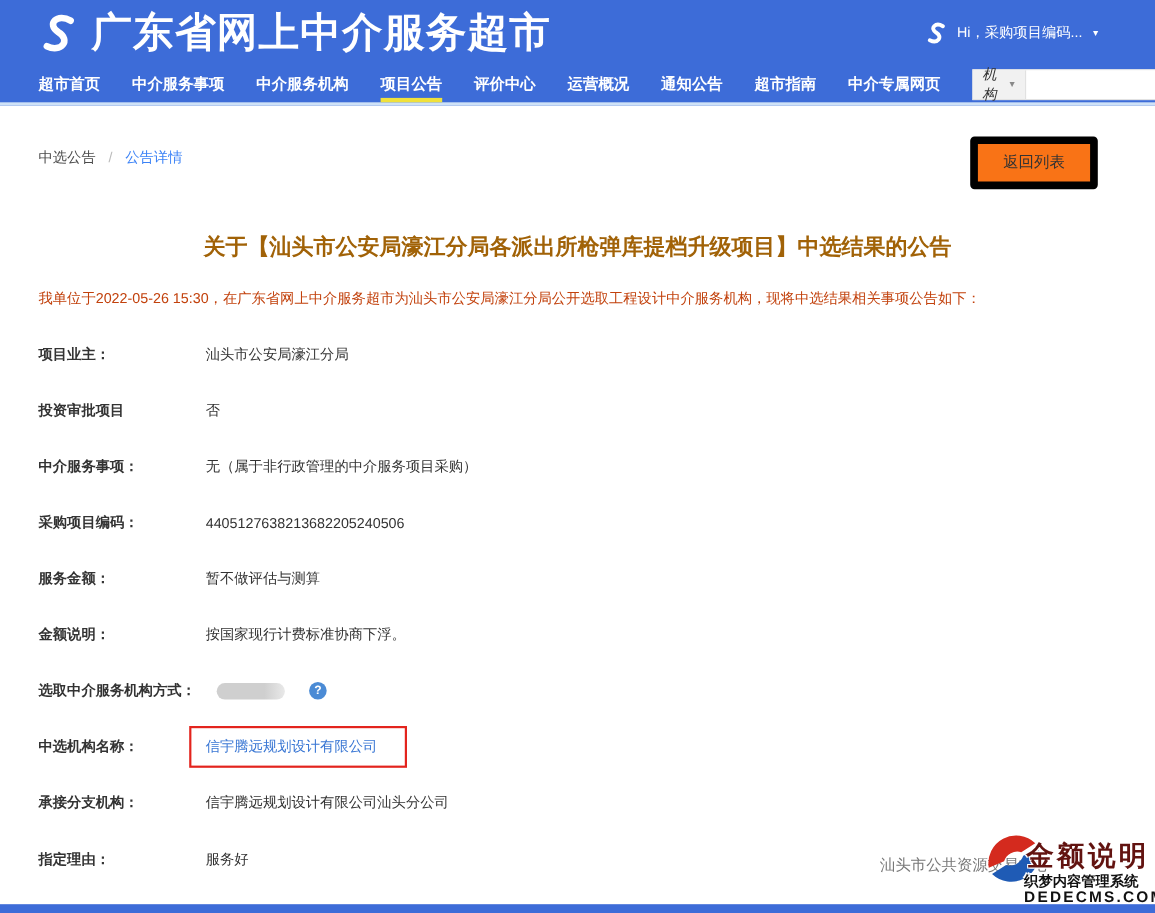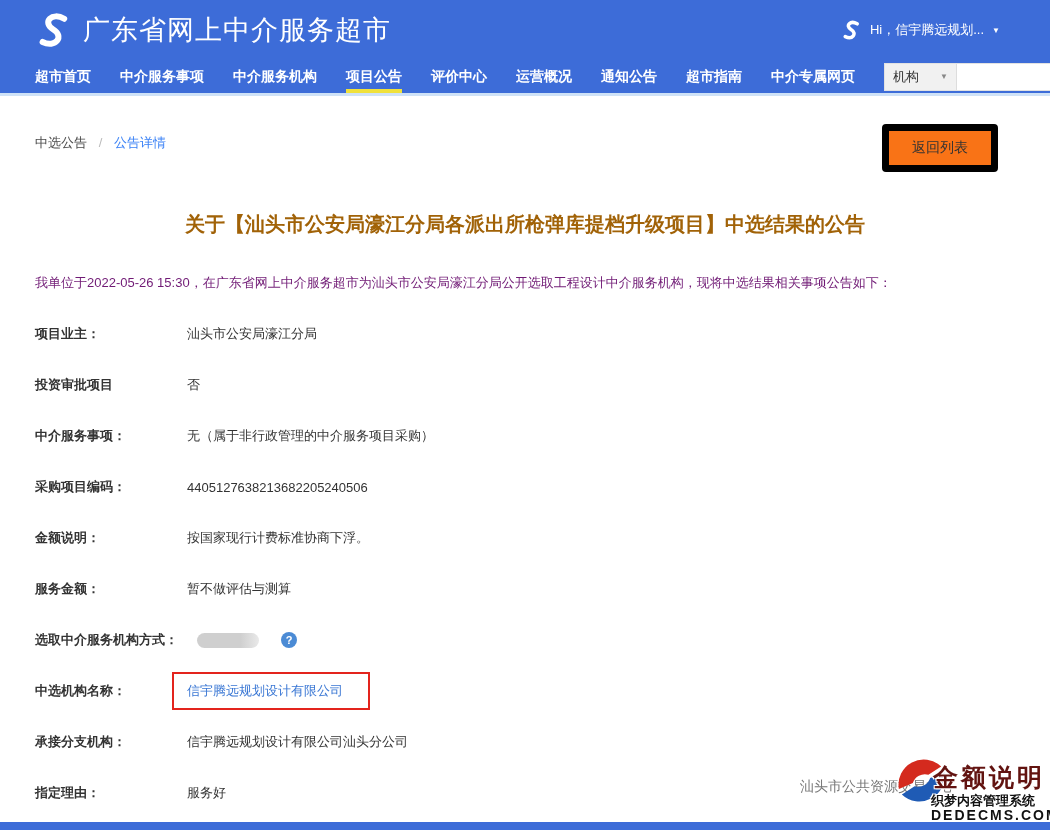--- a/index.html
+++ b/index.html
@@ -5,46 +5,46 @@
   * { margin:0; padding:0; box-sizing:border-box; }
   html,body { background:#fff; }
   body { font-family:"Liberation Sans","DejaVu Sans",sans-serif; }
   .page { position:relative; width:1050px; height:830px; background:#fff; overflow:hidden; }
 
   
   .topbar { background:#3d6cd8; }
   .topbar-inner { height:60px; display:flex; align-items:center; padding:0 50px 0 33px; }
   .logo-s { width:40px; height:40px; flex:0 0 auto; }
   .logo-s.small { width:22px; height:22px; }
-  .site-title { color:#fff; font-size:27px; font-weight:normal; margin-left:10px; letter-spacing:1px; }
+  .site-title { color:#fff; font-size:37px; font-weight:bold; margin-left:10px; letter-spacing:1px; }
   .user-area { margin-left:auto; display:flex; align-items:center; gap:8px; color:#fff; font-size:13px; cursor:pointer; }
   .caret { font-size:8px; color:#fff; }
   .caret.dark { color:#888; }
 
   
   .navbar { height:33px; display:flex; align-items:stretch; padding:0 50px 0 35px; position:relative; }
   .nav-items { display:flex; align-items:stretch; }
   .nav-item { display:flex; align-items:center; color:#fff; font-size:14px; font-weight:600; margin-right:29px; position:relative; cursor:pointer; text-decoration:none; white-space:nowrap; }
   .nav-item.active::after { content:""; position:absolute; left:0; right:0; bottom:0; height:4px; background:#f0e13c; }
   .nav-strip { height:3px; background:#cfe2f7; }
 
   .search-box { margin-left:auto; align-self:center; display:flex; align-items:stretch; height:28px; border:1px solid #e2e2e2; background:#fff; }
-  .search-cat { width:72px; background:#f1f1f1; display:flex; align-items:center; justify-content:space-between; padding:0 8px; font-size:13px; color:#333; cursor:pointer; border-right:1px solid #ddd; }
+  .search-cat { width:48px; background:#f1f1f1; display:flex; align-items:center; justify-content:space-between; padding:0 8px; font-size:13px; color:#333; cursor:pointer; border-right:1px solid #ddd;font-style:italic; }
   .search-input { width:118px; border:none; outline:none; font-size:13px; padding:0 6px; }
 
   
   .crumb-row { display:flex; align-items:flex-start; justify-content:space-between; padding:28px 52px 0 35px; }
   .breadcrumb { font-size:13px; padding-top:10px; }
   .crumb-parent { color:#4a4a4a; cursor:pointer; }
   .crumb-sep { color:#bbb; margin:0 8px; }
   .crumb-current { color:#3b82f6; }
   .back-btn { background:#f97316; border:7px solid #000000; border-radius:4px; font-size:14px; color:#333; padding:8px 23px; cursor:pointer; font-family:inherit; }
 
   .doc-title { text-align:center; font-size:20px; font-weight:bold; color:#a16207; margin-top:39px; }
-  .intro { font-size:13px; color:#701a75; margin-top:36px; padding:0 35px; }
+  .intro { font-size:13px; color:#c2410c; margin-top:24px; padding:0 35px; }
 
   .fields { padding:0 35px; }
   .field-row { margin-top:33px; font-size:13px; display:flex; align-items:center; min-height:16px;gap:19px; }
   .field-label { font-weight:bold; color:#333; min-width:133px; flex:0 0 auto; }
   .field-value { color:#333; }
   a.link { color:#3a77d4; text-decoration:none; cursor:pointer; }
   a.link.hl { display:inline-block; border:2px solid #e3241d; padding:8px 25px 8px 13px; margin:-11px 0 -11px -15px; }
 
   .redacted { display:inline-block; width:62px; height:15px; border-radius:8px; vertical-align:middle;
               background:linear-gradient(90deg,#cfcfcf 0%,#cfcfcf 70%,#e9e9e9 100%); }
@@ -72,21 +72,21 @@
   <header class="topbar">
     <div class="topbar-inner">
       <svg class="logo-s" viewBox="0 0 100 100">
         <path d="M78,22 C48,4 22,30 50,48 C80,66 56,96 24,80" stroke="#fff" stroke-width="15" fill="none" stroke-linecap="round"></path>
       </svg>
       <h1 class="site-title">广东省网上中介服务超市</h1>
       <div class="user-area">
         <svg class="logo-s small" viewBox="0 0 100 100">
           <path d="M78,22 C48,4 22,30 50,48 C80,66 56,96 24,80" stroke="#fff" stroke-width="16" fill="none" stroke-linecap="round"></path>
         </svg>
-        <span>Hi，信宇腾远规划...</span>
+        <span>Hi，采购项目编码...</span>
         <span class="caret">▼</span>
       </div>
     </div>
     <nav class="navbar">
       <div class="nav-items" id="nav-items">
           <a class="nav-item">超市首页</a>
           <a class="nav-item">中介服务事项</a>
           <a class="nav-item">中介服务机构</a>
           <a class="nav-item active">项目公告</a>
           <a class="nav-item">评价中心</a>
@@ -131,26 +131,26 @@
   </div>
         <div class="field-row">
     <span class="field-label">中介服务事项：</span>
     <span class="field-value">无（属于非行政管理的中介服务项目采购）</span>
   </div>
         <div class="field-row">
     <span class="field-label">采购项目编码：</span>
     <span class="field-value">4405127638213682205240506</span>
   </div>
         <div class="field-row">
+    <span class="field-label">服务金额：</span>
+    <span class="field-value">暂不做评估与测算</span>
+  </div>
+        <div class="field-row">
     <span class="field-label">金额说明：</span>
     <span class="field-value">按国家现行计费标准协商下浮。</span>
-  </div>
-        <div class="field-row">
-    <span class="field-label">服务金额：</span>
-    <span class="field-value">暂不做评估与测算</span>
   </div>
         <div class="field-row">
     <span class="field-label">选取中介服务机构方式：</span>
     <span class="field-value"><span class="redacted"></span><span class="help-icon">?</span></span>
   </div>
         <div class="field-row">
     <span class="field-label">中选机构名称：</span>
     <span class="field-value"><a class="link hl">信宇腾远规划设计有限公司</a></span>
   </div>
         <div class="field-row">

